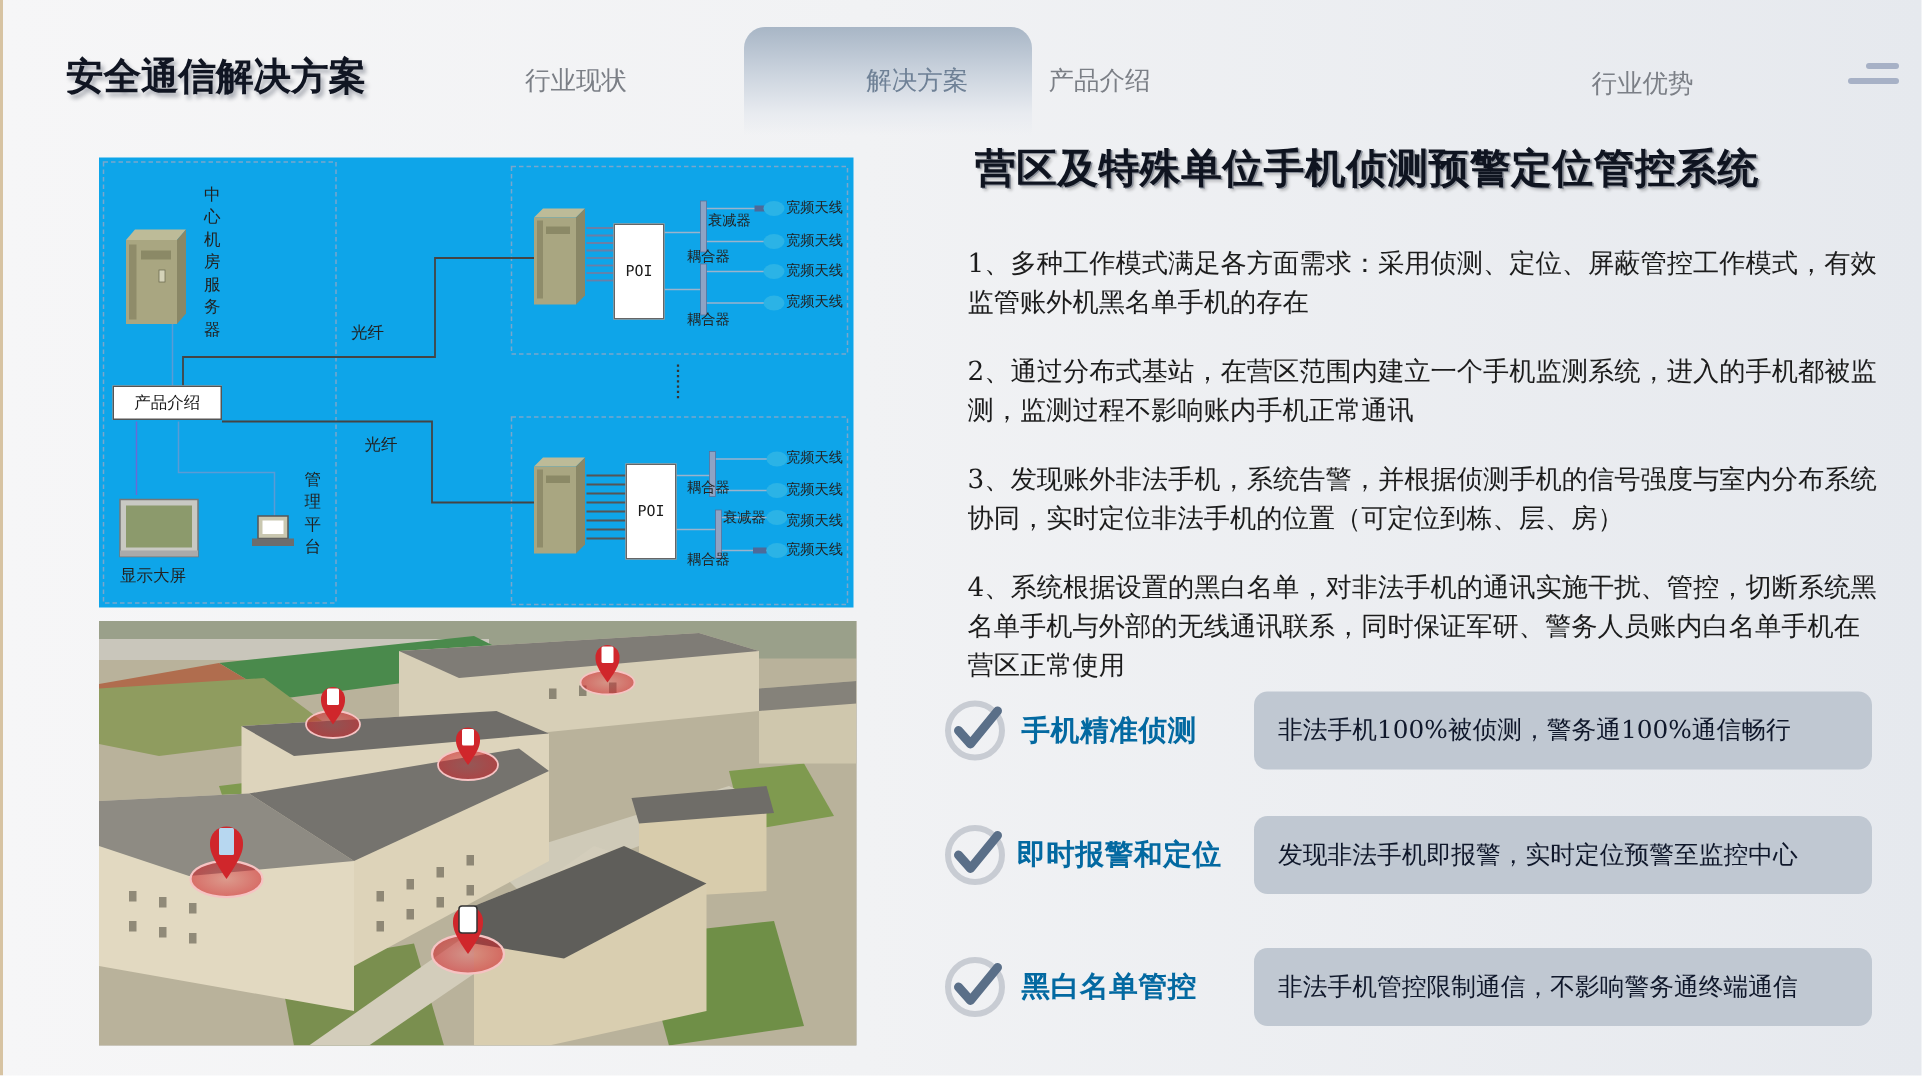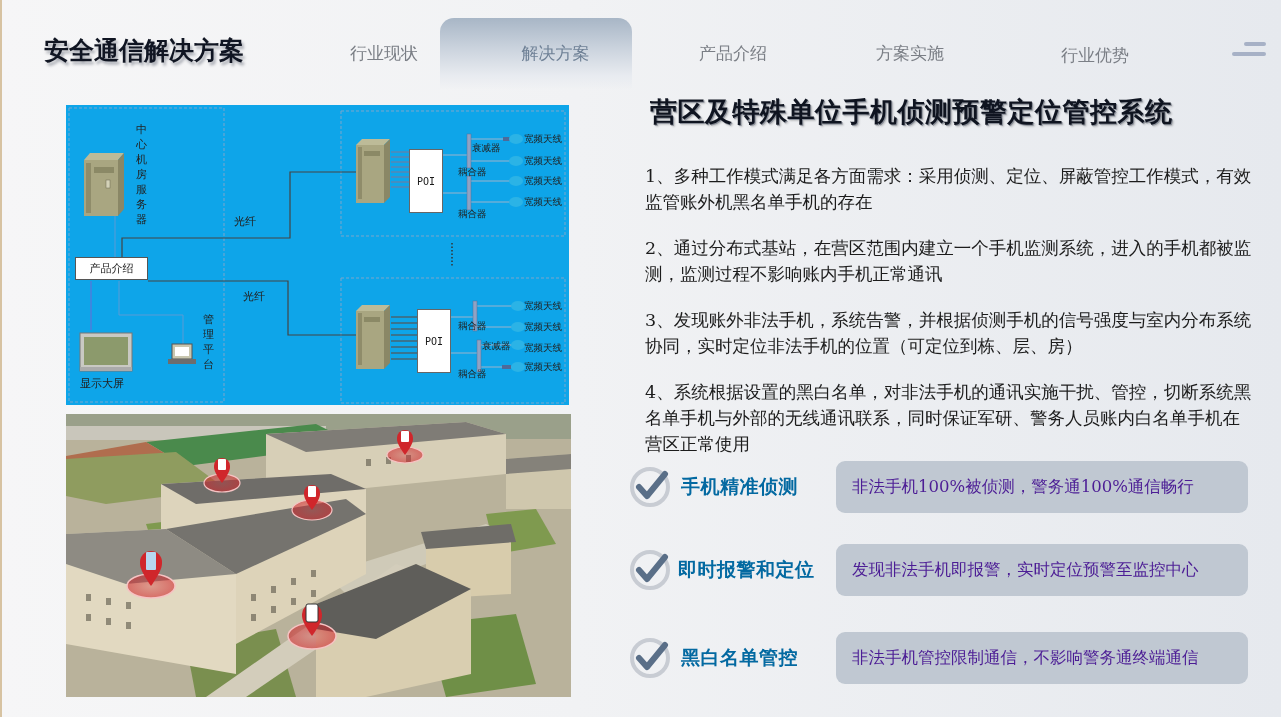--- a/index.html
+++ b/index.html
@@ -95,42 +95,39 @@
   }
   .feature .f-title {
     position: absolute; top: 13px; font-size: 19px; font-weight: bold; color: #0369a1;
     white-space: nowrap; letter-spacing: 0.5px;
   }
   .feature .f-box {
     position: absolute; left: 208px; top: 0; width: 412px; height: 52px;
     background: #c0c8d2; border-radius: 9px;
     display: flex; align-items: center; padding-left: 16px;
     font-family: "DejaVu Serif", "Liberation Serif", serif;
-    font-size: 16.5px; color: #4c1d95; white-space: nowrap;
+    font-size: 16.5px; color: #0f172a; white-space: nowrap;
   }
 </style>
 </head>
 <body>
 
 <div class="left-edge"></div>
 
 <div class="brand-title">安全通信解决方案</div>
 
 <div class="nav">
   <div class="nav-tab" style="left:288px;">
       <span>行业现状</span>
     </div>
-  <div class="nav-tab active" style="left:440px;padding-left:39px;">
+  <div class="nav-tab active" style="left:496px;padding-left:39px;">
       <span>解决方案</span>
     </div>
   <div class="nav-tab" style="left:637px;">
       <span>产品介绍</span>
-    </div>
-  <div class="nav-tab" style="left:814px;">
-      <span>方案实施</span>
     </div>
   <div class="nav-tab" style="left:999px;top:20px;">
       <span>行业优势</span>
     </div>
   <div class="hamburger">
     <div class="bar1"></div>
       <div class="bar2"></div>
   </div>
 </div>
 

